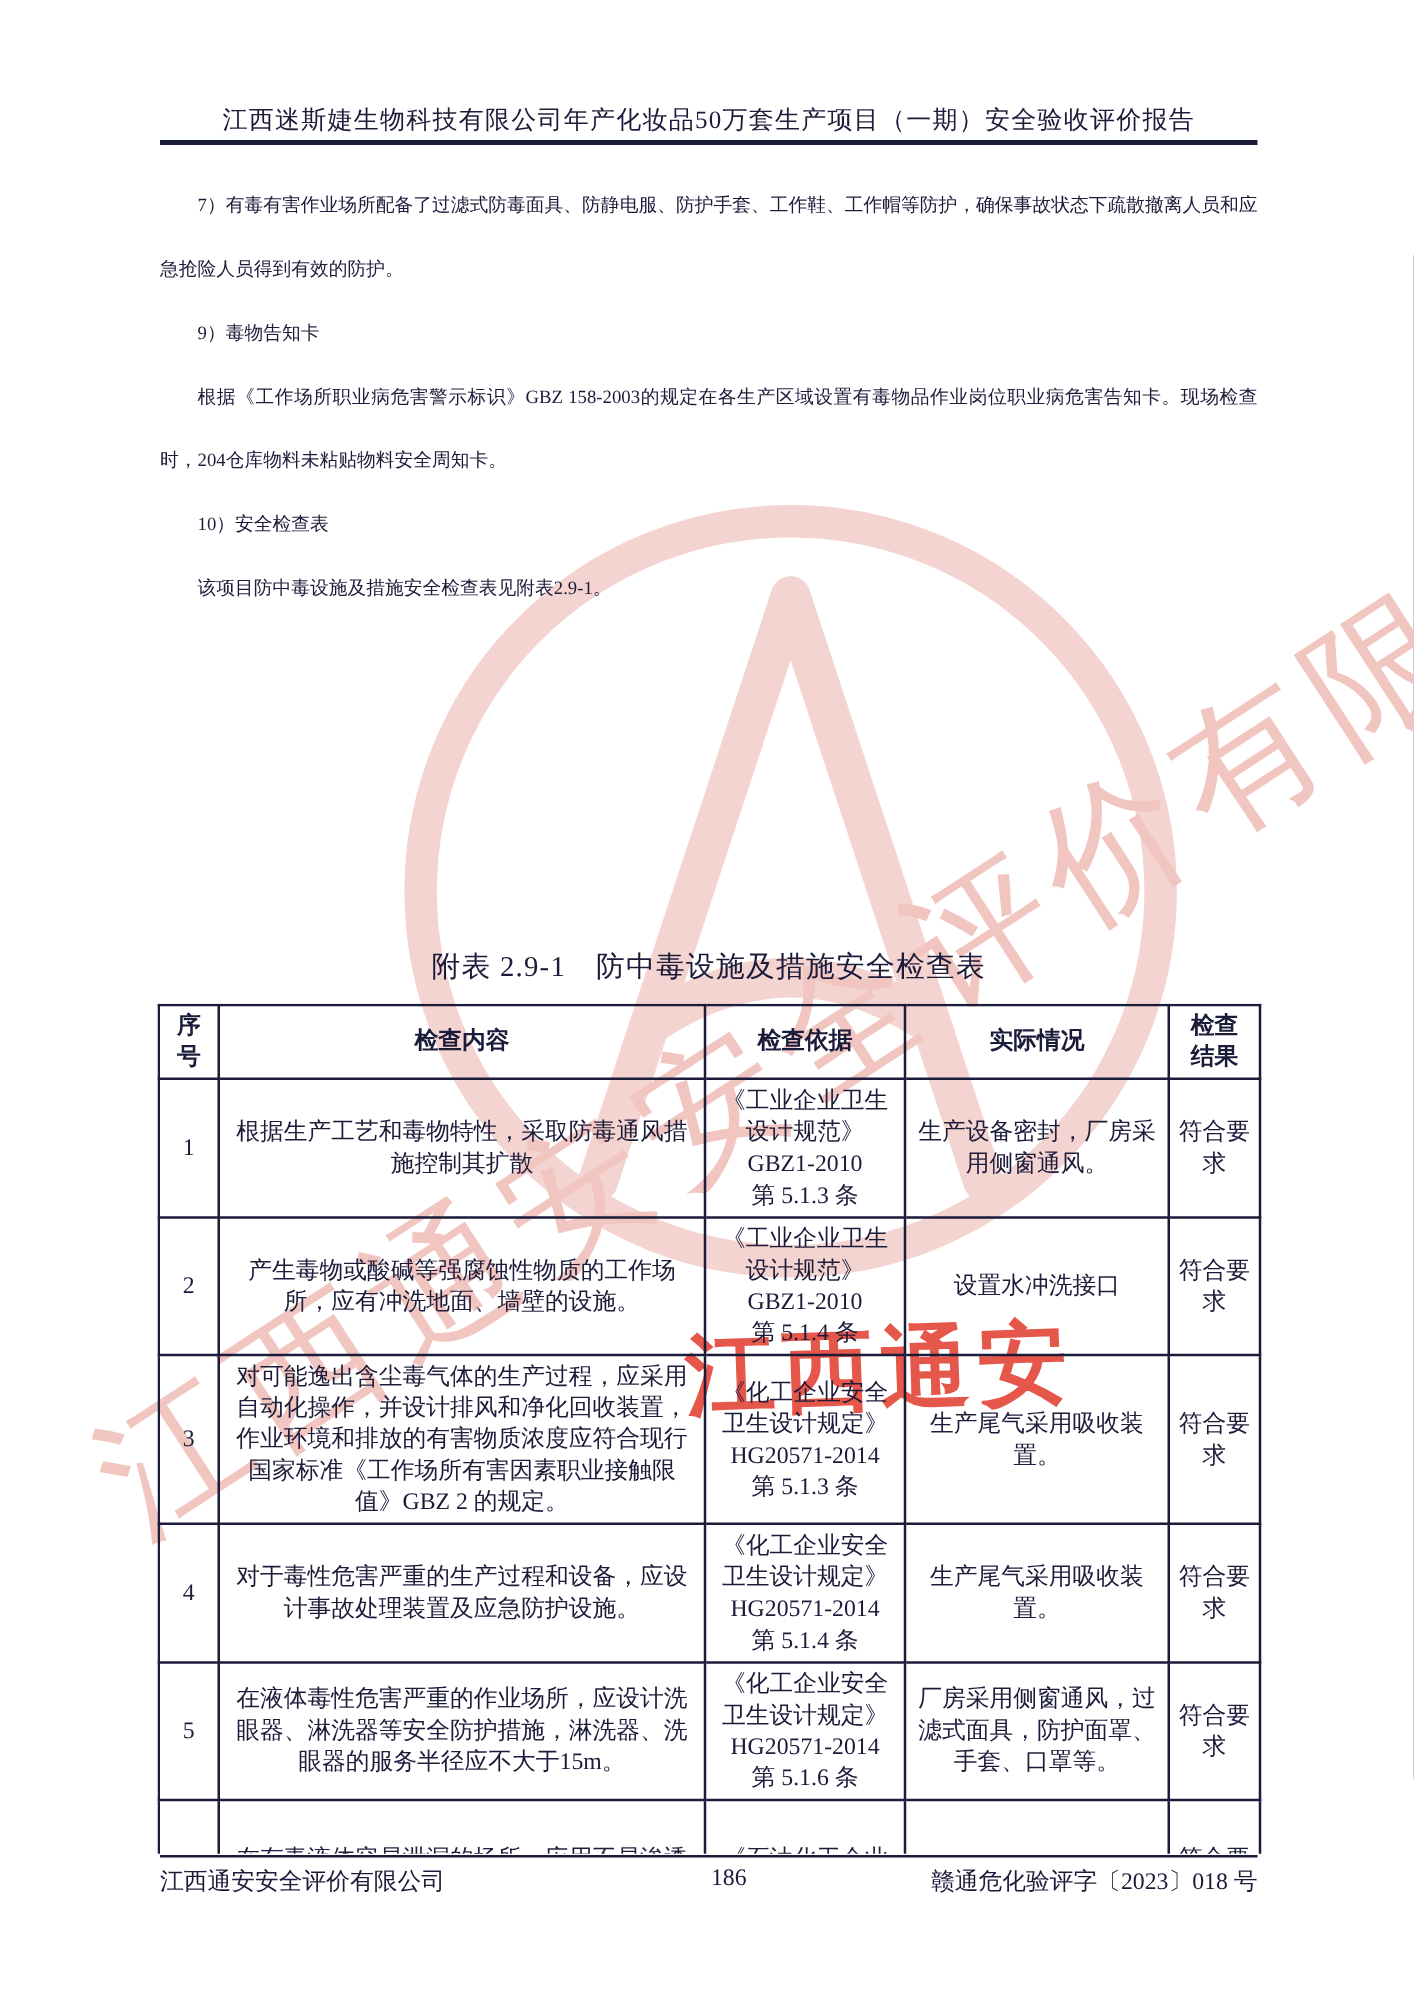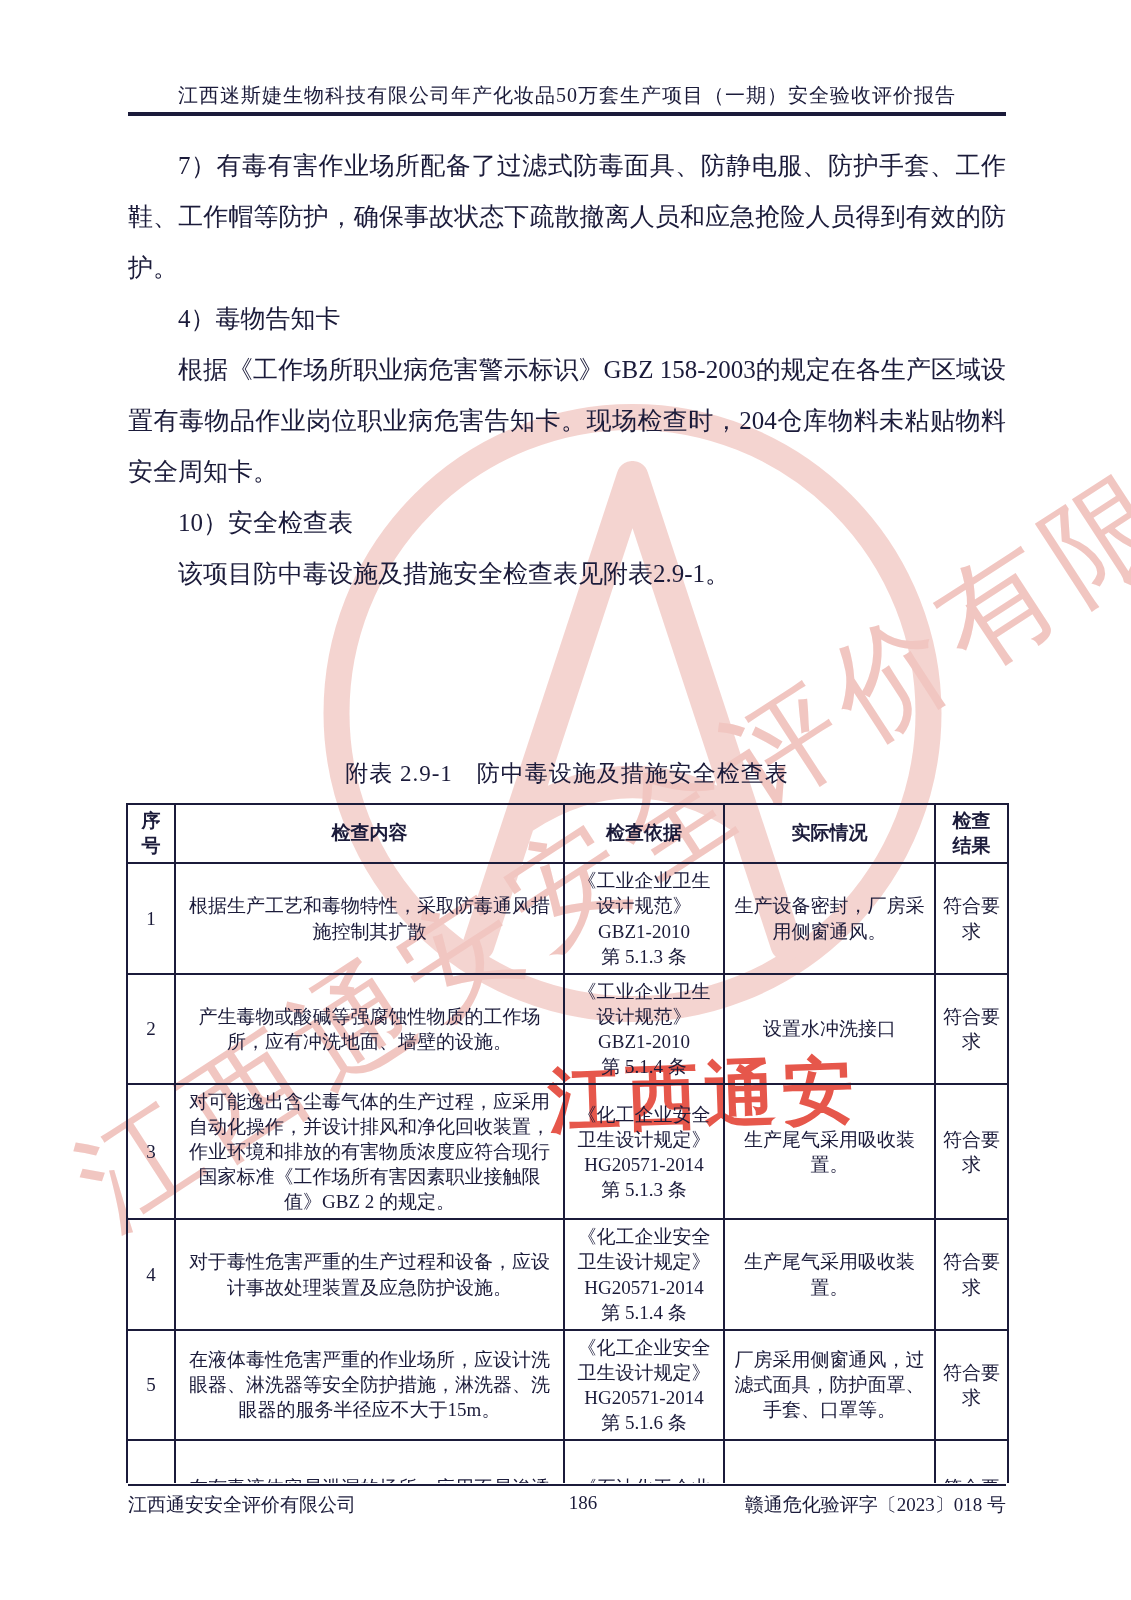--- a/index.html
+++ b/index.html
@@ -29,21 +29,21 @@
   .header-title {
     position:absolute; top:82px; left:128px; width:878px;
     text-align:center; font-size:20px; letter-spacing:1px;
   }
   .header-rule {
     position:absolute; top:112px; left:128px; width:878px;
     border-top:4px solid #1b1b3a;
   }
   .body-text {
     position:absolute; top:140px; left:128px; width:878px;
-    font-size:25px; line-height:51px; text-align:justify;
+    font-size:15px; line-height:51px; text-align:justify;
   }
   .body-text p { text-indent:2em; }
   .table-title {
     position:absolute; top:758px; left:128px; width:878px;
     text-align:center; font-weight:normal; font-size:23px; letter-spacing:1px;
   }
   .table-wrap {
     position:absolute; top:803px; left:126px; width:884px; height:680px;
     overflow:hidden;
   }
@@ -91,21 +91,21 @@
     <div class="wm-red">江西通安</div>
   </div>
 
   <div class="content">
 
     <div class="header-title">江西迷斯婕生物科技有限公司年产化妆品50万套生产项目（一期）安全验收评价报告</div>
     <div class="header-rule"></div>
 
     <div class="body-text">
       <p>7）有毒有害作业场所配备了过滤式防毒面具、防静电服、防护手套、工作鞋、工作帽等防护，确保事故状态下疏散撤离人员和应急抢险人员得到有效的防护。</p>
-      <p>4）毒物告知卡</p>
+      <p>9）毒物告知卡</p>
       <p>根据《工作场所职业病危害警示标识》GBZ 158-2003的规定在各生产区域设置有毒物品作业岗位职业病危害告知卡。现场检查时，204仓库物料未粘贴物料安全周知卡。</p>
       <p>10）安全检查表</p>
       <p>该项目防中毒设施及措施安全检查表见附表2.9-1。</p>
     </div>
 
     <div class="table-title">附表 2.9-1　防中毒设施及措施安全检查表</div>
 
     <div class="table-wrap">
       <table>
         <colgroup>

